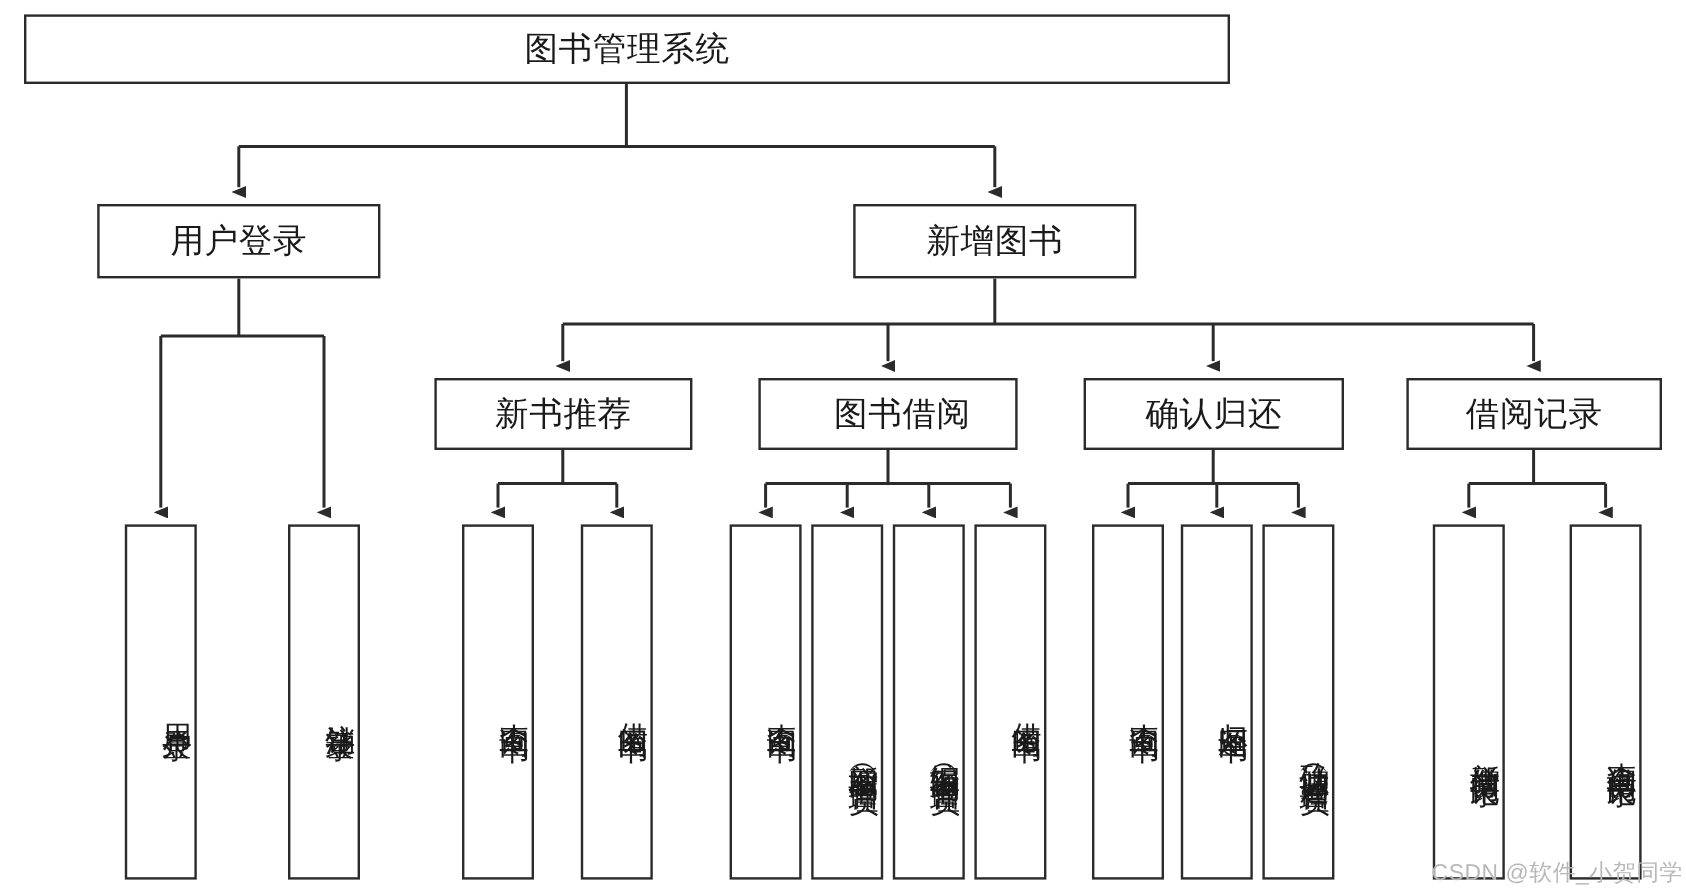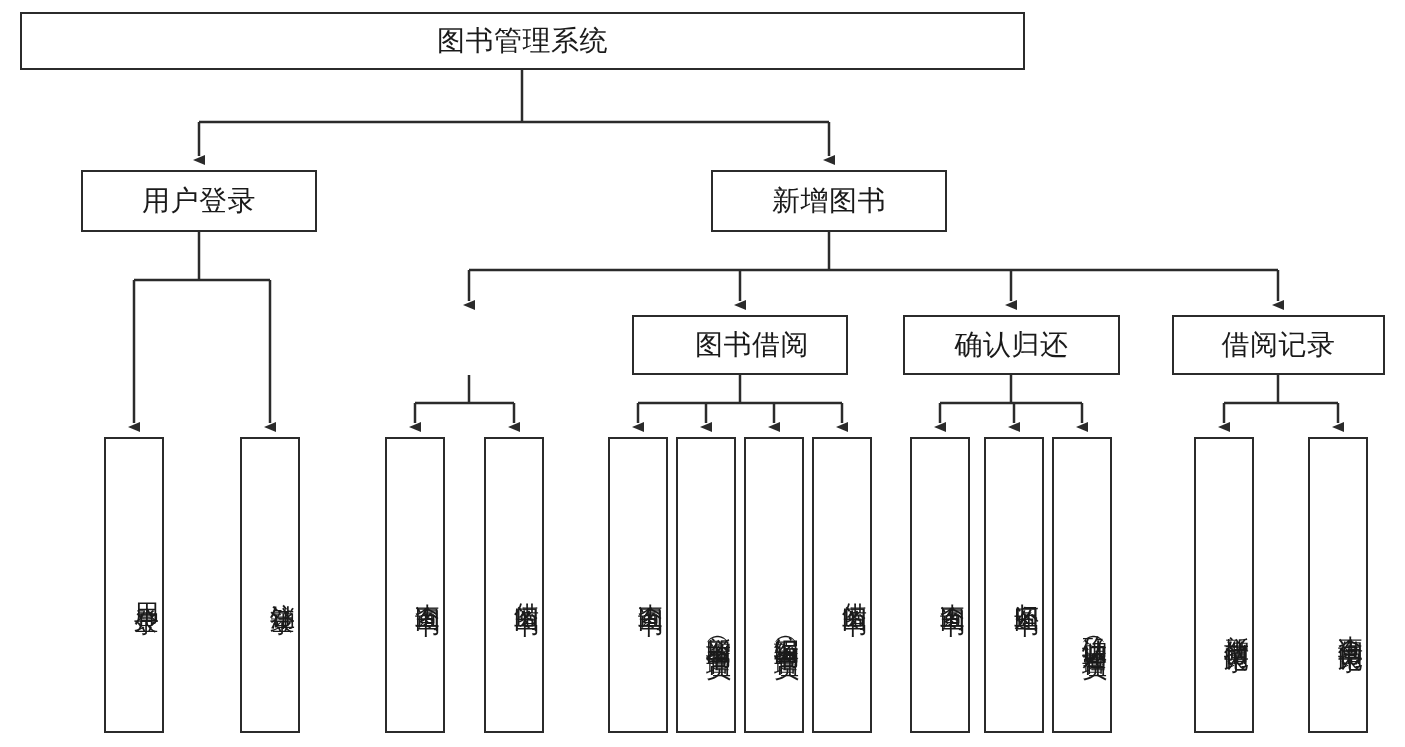--- a/index.html
+++ b/index.html
@@ -131,20 +131,23 @@
     <span>图书管理系统</span>
   </div>
 
   <div class="node horiz" style="left:81px; top:170px; width:236px; height:62px;">
     <span>用户登录</span>
   </div>
   <div class="node horiz" style="left:711px; top:170px; width:236px; height:62px;">
     <span>新增图书</span>
   </div>
 
+  <div class="node horiz" style="left:362px; top:315px; width:215px; height:60px;">
+    <span>新书推荐</span>
+  </div>
   <div class="node horiz" style="left:632px; top:315px; width:216px; height:60px;padding-left:24px;">
     <span>图书借阅</span>
   </div>
   <div class="node horiz" style="left:903px; top:315px; width:217px; height:60px;">
     <span>确认归还</span>
   </div>
   <div class="node horiz" style="left:1172px; top:315px; width:213px; height:60px;align-items:center;">
     <span>借阅记录</span>
   </div>
 
@@ -185,14 +188,17 @@
     <span>确认归还（管理员）</span>
   </div>
 
   <div class="node vert pad-mid" style="left:1194px; top:437px; width:60px; height:296px;">
     <span>新增借阅记录</span>
   </div>
   <div class="node vert pad-mid" style="left:1308px; top:437px; width:60px; height:296px;">
     <span>查询借阅记录</span>
   </div>
 
+  <div class="watermark" style="left:1193px; top:714px;">
+    <span>CSDN @软件_小贺同学</span>
+  </div>
 
 </div>
 
 </body></html>

